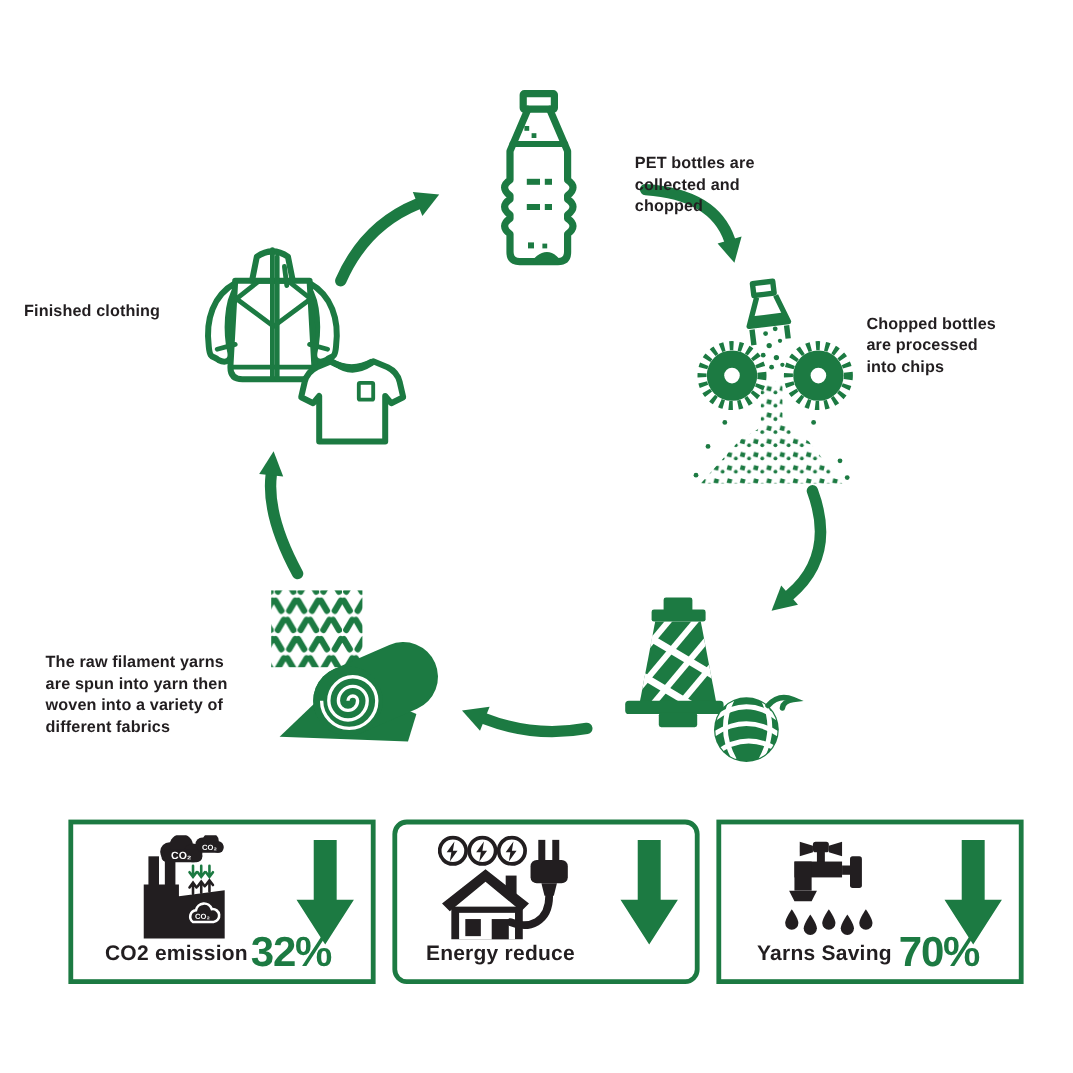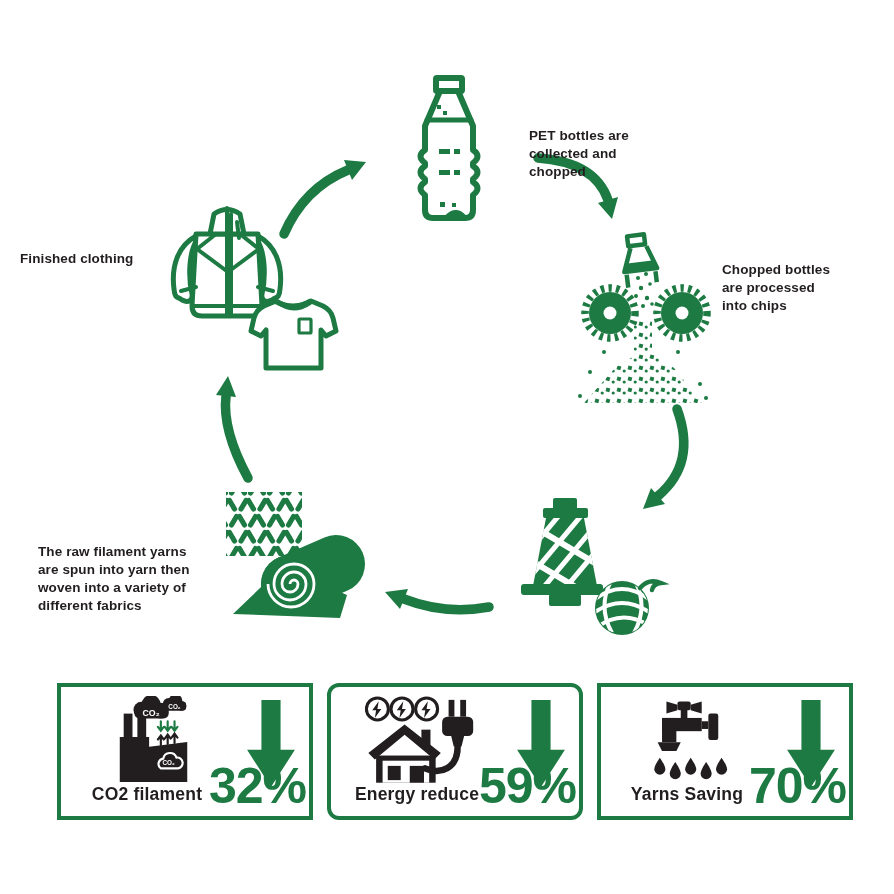--- a/index.html
+++ b/index.html
@@ -36,22 +36,22 @@
   .stat-icon-wrap{
     position:absolute;left:18px;top:8px;width:150px;height:90px;
     display:flex;align-items:center;justify-content:center;
   }
   .stat-arrow{position:absolute;left:185px;top:13px;}
   .stat-label{
     position:absolute;left:10px;bottom:11px;width:152px;text-align:center;
     font-size:17.5px;font-weight:bold;color:var(--ink);letter-spacing:.2px;
   }
   .stat-value{
-    position:absolute;right:6px;bottom:5px;width:94px;text-align:center;
-    font-size:50px;font-weight:bold;color:var(--green);letter-spacing:-1px;line-height:1;margin-top:36px;
+    position:absolute;right:6px;bottom:5px;width:94px;
+    font-size:35px;font-weight:bold;color:var(--green);letter-spacing:-1px;line-height:1;margin-top:36px;
   }
 </style>
 </head>
 <body>
 
 <div class="stage">
 
   <svg class="cycle" width="894" height="894" viewBox="0 0 894 894">
     <defs>
       <pattern id="pChips" width="11" height="11" patternUnits="userSpaceOnUse">
@@ -244,21 +244,21 @@
           <path d="M51,49 L51,40 M48,43.5 L51,39.5 L54,43.5"></path>
           <path d="M58,48 L58,39 M55,42.5 L58,38.5 L61,42.5"></path>
         </g>
         <path class="wsn" d="M44,74 a5.5,5.5 0 0 1 2.5,-10 a7,7 0 0 1 13.5,-1 a5.5,5.5 0 0 1 1.5,11 z"></path>
         <text x="52" y="71" class="wt" font-size="6.5">CO₂</text>
       </svg>
     </div>
     <svg class="stat-arrow" width="50" height="88" viewBox="0 0 52 92">
       <polygon class="gf" points="16,0 36,0 36,52 51,52 26,91 1,52 16,52"></polygon>
     </svg>
-    <div class="stat-label">CO2 filament</div>
+    <div class="stat-label">CO2 emission</div>
     <div class="stat-value">32%</div>
   </div>
 
   <div class="stat-box" style="left:327px;border-radius:12px;">
     <div class="stat-icon-wrap">
       <svg width="118" height="88" viewBox="0 0 90 68">
         <g class="ks" stroke="var(--ink)" fill="none" stroke-width="2.4">
           <circle cx="9" cy="10" r="8.5"></circle>
             <circle cx="28" cy="10" r="8.5"></circle>
             <circle cx="47" cy="10" r="8.5"></circle>
@@ -280,21 +280,20 @@
           <rect x="17" y="54" width="10" height="11"></rect>
           <rect x="34" y="54" width="11" height="13"></rect>
         </g>
         <path d="M71,39 C71,56 58,61 46,56" stroke="var(--ink)" stroke-width="5" fill="none" stroke-linecap="round"></path>
       </svg>
     </div>
     <svg class="stat-arrow" width="50" height="88" viewBox="0 0 52 92">
       <polygon class="gf" points="16,0 36,0 36,52 51,52 26,91 1,52 16,52"></polygon>
     </svg>
     <div class="stat-label">Energy reduce</div>
-    <div class="stat-value">59%</div>
   </div>
 
   <div class="stat-box" style="left:597px;">
     <div class="stat-icon-wrap">
       <svg width="86" height="80" viewBox="0 0 78 72">
         <g class="kf">
           <rect x="24" y="1" width="12" height="8" rx="2"></rect>
           <polygon points="14,1 24,4 24,9 14,12"></polygon>
           <polygon points="46,1 36,4 36,9 46,12"></polygon>
           <rect x="27" y="8" width="6" height="9"></rect>

